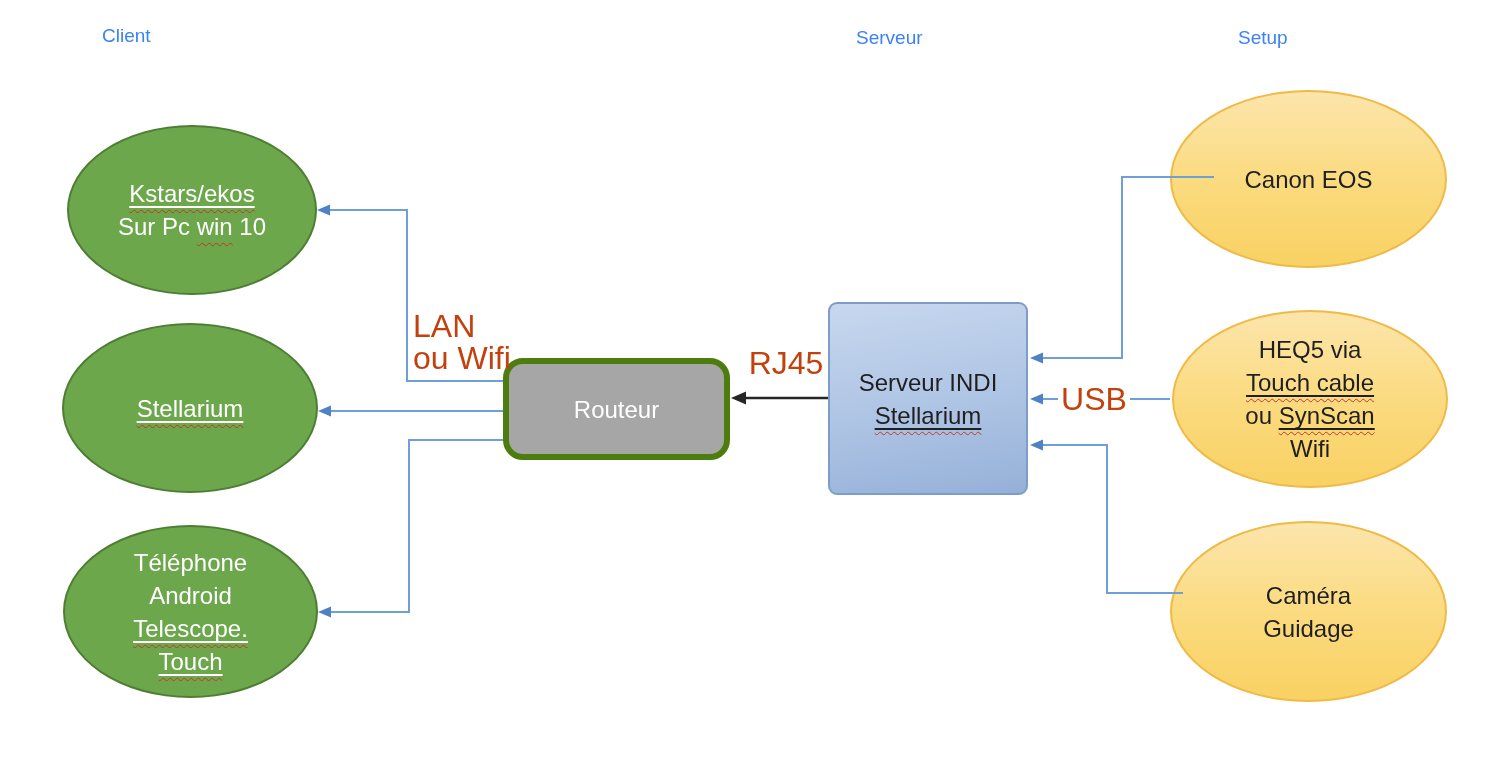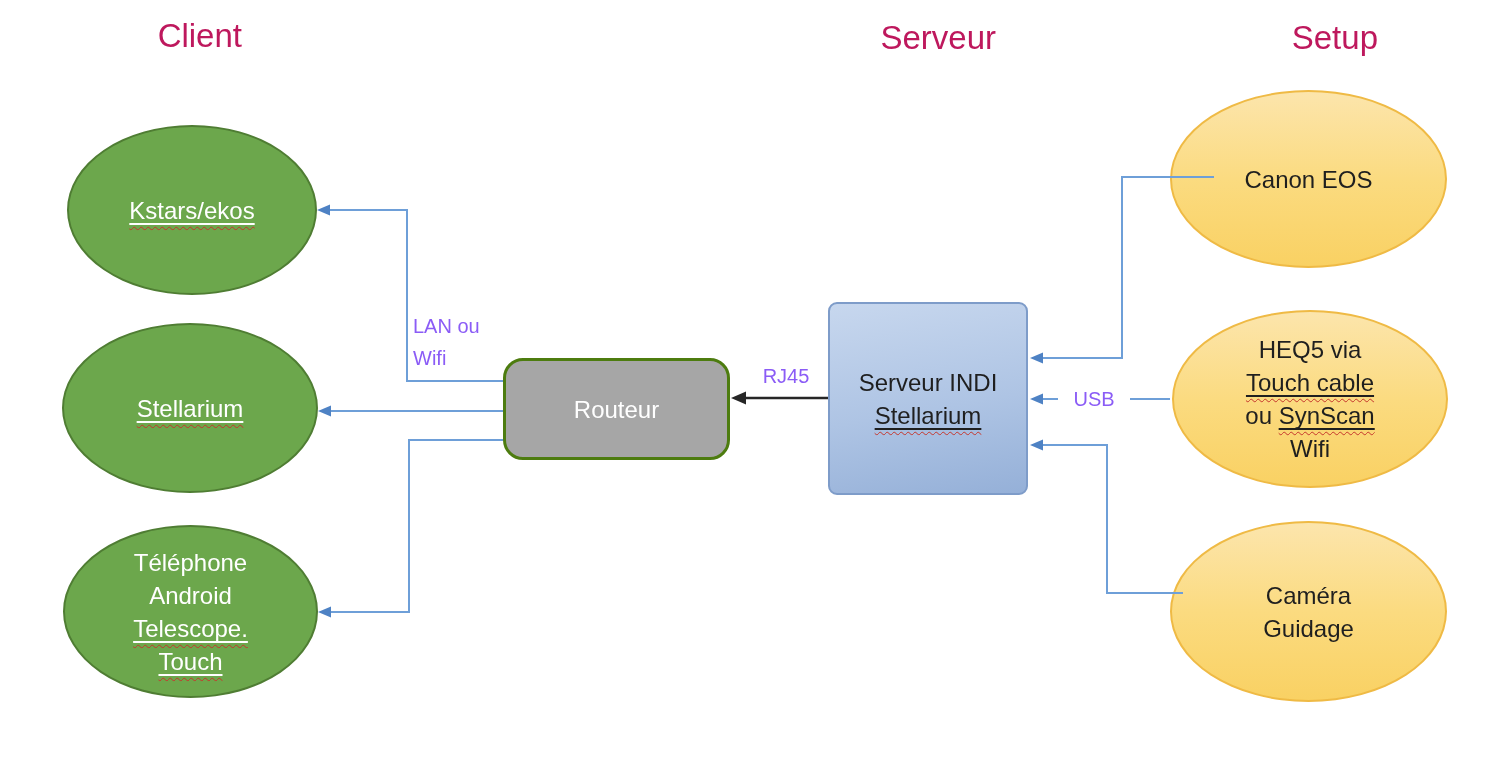--- a/index.html
+++ b/index.html
@@ -1,50 +1,51 @@
 <!DOCTYPE html>
 <html><head>
 <meta charset="utf-8">
 <style>
   html,body{margin:0;padding:0;background:#ffffff;}
   .stage{
     position:relative;width:1500px;height:770px;background:#ffffff;overflow:hidden;
     font-family:"Liberation Sans", sans-serif;color:#1f1f1f;
   }
   .hdr{
-    position:absolute;font-size:33px;line-height:28px;text-align:right;color:#be185d;
+    position:absolute;font-size:19px;line-height:28px;text-align:left;color:#3b82f6;
   }
   .node{
     position:absolute;display:flex;flex-direction:column;align-items:center;justify-content:center;
     text-align:center;font-size:24px;line-height:33px;box-sizing:border-box;z-index:1;border-radius:9px;
   }
   .ellipse{border-radius:50%;}
   .green{background:#6CA74C;border:2px solid #4F7D33;color:#ffffff;}
   .orange{background:linear-gradient(180deg,#FCE5AC 0%,#FBDB80 50%,#F9D163 100%);border:2px solid #EFBA45;color:#1f1f1f;}
-  .routeur{background:#A6A6A6;border:3px solid #4d7c0f;border-radius:20px;color:#ffffff;}
+  .routeur{background:#A6A6A6;border:6px solid #4d7c0f;border-radius:20px;color:#ffffff;}
   .indi{background:linear-gradient(170deg,#C7D7EE 0%,#AEC4E4 55%,#95B0D8 100%);border:2px solid #7E9CC9;color:#1f1f1f;}
   .eline{white-space:pre-wrap;}
   .u{text-decoration-line:underline;text-decoration-thickness:1.5px;text-underline-offset:4px;margin-top:40px;}
   .sq{text-decoration-line:underline;text-decoration-style:wavy;text-decoration-color:#C5362C;text-decoration-thickness:1px;text-underline-offset:7px;text-decoration-skip-ink:none;}
-  .lbl{position:absolute;font-size:20px;line-height:32px;color:#8b5cf6;z-index:10;}
+  .lbl{position:absolute;font-size:32px;line-height:32px;color:#c2410c;z-index:10;}
   .lbl.center{text-align:center;}
   .whitebg{background:#ffffff;}
   svg.wires{position:absolute;left:0;top:0;z-index:5;pointer-events:none;}
 </style>
 </head>
 <body>
 
 <div class="stage">
 
   <div class="hdr" style="left:102px;top:22px;width:140px;">Client</div>
   <div class="hdr" style="left:856px;top:24px;width:140px;">Serveur</div>
   <div class="hdr" style="left:1238px;top:24px;width:140px;">Setup</div>
 
   <div class="node ellipse green" style="left:67px;top:125px;width:250px;height:170px;">
     <div class="eline"><span class="u"><span class="sq">Kstars/ekos</span></span></div>
+    <div class="eline"><span>Sur Pc </span><span class="sq">win</span><span> 10</span></div>
   </div>
 
   <div class="node ellipse green" style="left:62px;top:323px;width:256px;height:170px;text-align:right;">
     <div class="eline"><span class="u"><span class="sq">Stellarium</span></span></div>
   </div>
 
   <div class="node ellipse green" style="left:63px;top:525px;width:255px;height:173px;">
     <div class="eline">Téléphone</div>
     <div class="eline">Android</div>
     <div class="eline"><span class="u"><span class="sq">Telescope.</span></span></div>
@@ -94,16 +95,16 @@
     <polygon points="1030,358 1043,352.5 1043,363.5" fill="#4E82C4"></polygon>
 
     <polyline points="1170,399 1043,399" fill="none" stroke="#6E9FD8" stroke-width="2"></polyline>
     <polygon points="1030,399 1043,393.5 1043,404.5" fill="#4E82C4"></polygon>
 
     <polyline points="1183,593 1107,593 1107,445 1043,445" fill="none" stroke="#6E9FD8" stroke-width="2"></polyline>
     <polygon points="1030,445 1043,439.5 1043,450.5" fill="#4E82C4"></polygon>
   </svg>
 
   <div class="lbl" style="left:413px;top:310px;width:104px;">LAN ou Wifi</div>
-  <div class="lbl center" style="left:744px;top:360px;width:84px;">RJ45</div>
+  <div class="lbl center" style="left:744px;top:347px;width:84px;">RJ45</div>
   <div class="lbl center whitebg" style="left:1058px;top:383px;width:72px;">USB</div>
 
 </div>
 
 </body></html>

